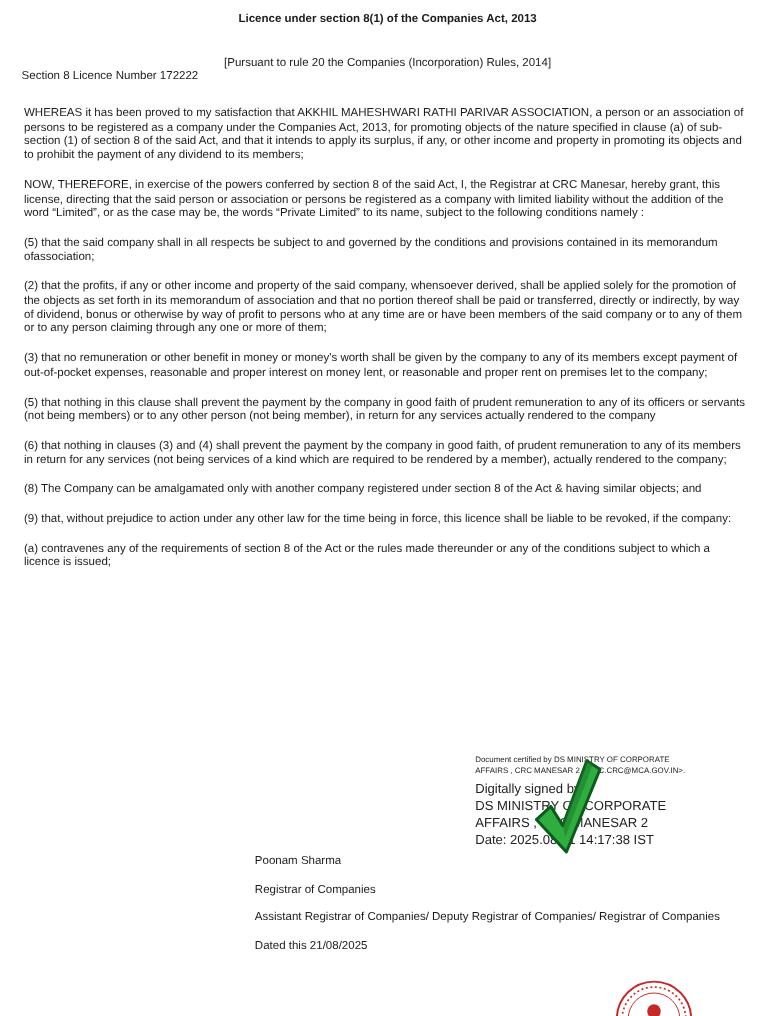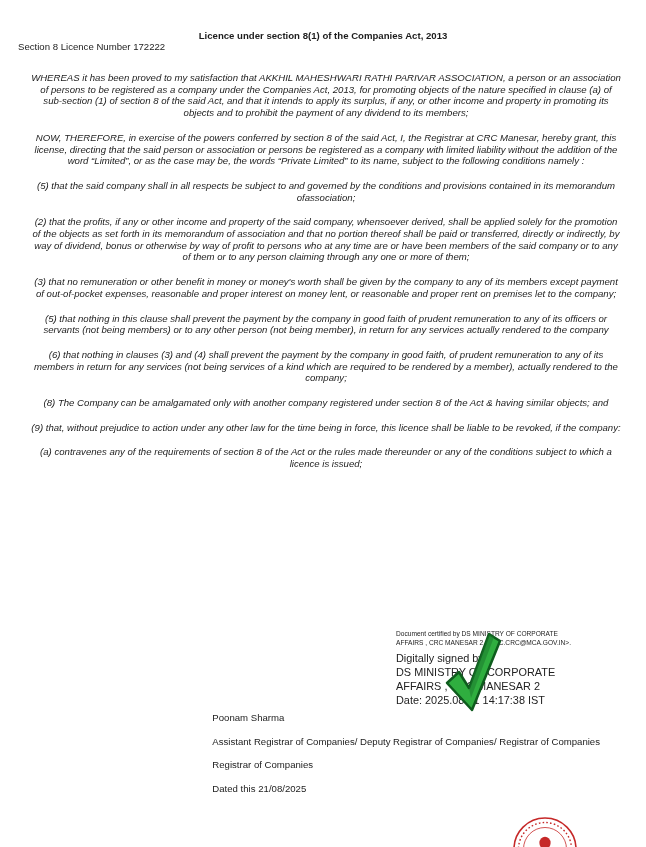--- a/index.html
+++ b/index.html
@@ -7,40 +7,39 @@
     position: relative;
     width: 646px;
     height: 847px;
     margin: 0 auto;
     background: #ffffff;
     overflow: hidden;
     font-family: "Liberation Sans", sans-serif;
     color: #1c1c1c;
   }
   .doc-title {
-    padding-top: 30px;
+    padding-top: 10px;
     text-align: center;
     font-weight: bold;
     font-size: 9.6px;
   }
   .doc-subtitle {
     margin-top: 26px;
     text-align: center;
     font-size: 9.6px;
   }
   .licence-no {
     margin-left: 18px;
     font-size: 9.6px;
   }
   .doc-body {
-    margin: 20px 24px 0 30px;
+    margin: 20px 24px 0 20px;
     font-size: 9.6px;
     line-height: 11.7px;
-    text-align: center;
-    font-style: italic;
+    text-align: left;
   }
   .doc-body p { margin: 0 0 13px 0; }
 
   .sig-block {
     position: absolute;
     left: 396px;
     top: 630px;
     width: 236px;
   }
   .cert-small {
@@ -78,20 +77,21 @@
     height: 66px;
   }
 </style>
 </head>
 <body>
 
 <div class="page">
 
   <div class="doc-title">Licence under section 8(1) of the Companies Act, 2013</div>
 
+  <div class="doc-subtitle">[Pursuant to rule 20 the Companies (Incorporation) Rules, 2014]</div>
 
   <div class="licence-no">Section 8 Licence Number 172222</div>
 
   <div class="doc-body">
       <p>WHEREAS it has been proved to my satisfaction that AKKHIL MAHESHWARI RATHI PARIVAR ASSOCIATION, a person or an association of persons to be registered as a company under the Companies Act, 2013, for promoting objects of the nature specified in clause (a) of sub-section (1) of section 8 of the said Act, and that it intends to apply its surplus, if any, or other income and property in promoting its objects and to prohibit the payment of any dividend to its members;</p>
       <p>NOW, THEREFORE, in exercise of the powers conferred by section 8 of the said Act, I, the Registrar at CRC Manesar, hereby grant, this license, directing that the said person or association or persons be registered as a company with limited liability without the addition of the word “Limited”, or as the case may be, the words “Private Limited” to its name, subject to the following conditions  namely :</p>
       <p>(5) that the said company shall in all respects be subject to and governed by the conditions and provisions contained in its memorandum ofassociation;</p>
       <p>(2) that the profits, if any or other income and property of the said company, whensoever derived, shall be applied solely for the promotion of the objects as set forth in its memorandum of association and that no portion thereof shall be paid or transferred, directly or indirectly, by way of dividend, bonus or otherwise by way of profit to persons who at any time are or have been members of the said company or to any of them or to any person claiming through any one or more of them;</p>
       <p>(3) that no remuneration or other benefit in money or money's worth shall be given by the company to any of its members except payment of out-of-pocket expenses, reasonable and proper interest on money lent, or reasonable and proper rent on premises let to the company;</p>
       <p>(5) that nothing in this clause shall prevent the payment by the company in good faith of prudent remuneration to any of its officers or servants (not being members) or to any other person (not being member), in return for any services actually rendered to the company</p>
@@ -113,22 +113,22 @@
       <div>Date: 2025.08.21 14:17:38 IST</div>
     </div>
     <svg class="check-icon" viewBox="0 0 58 80" xmlns="http://www.w3.org/2000/svg">
       <polygon points="3,51 15,40 25,56 45,2 56,9 28,78" fill="#2fae3f" stroke="#0e5c1d" stroke-width="2.5" stroke-linejoin="round"></polygon>
       <polygon points="25,56 45,2 50,5 27,66" fill="#1b7a2e" opacity="0.55"></polygon>
     </svg>
   </div>
 
   <div class="footer">
     <div>Poonam Sharma</div>
+    <div>Registrar of Companies</div>
     <div>Assistant Registrar of Companies/ Deputy Registrar of Companies/ Registrar of Companies</div>
-    <div>Registrar of Companies</div>
     <div>Dated this 21/08/2025</div>
   </div>
 
   <svg class="seal" viewBox="0 0 66 66" xmlns="http://www.w3.org/2000/svg">
     <circle cx="33" cy="33" r="31" fill="none" stroke="#c62828" stroke-width="1.6"></circle>
     <circle cx="33" cy="33" r="26.5" fill="none" stroke="#c62828" stroke-width="1.4" stroke-dasharray="1.6 2.2"></circle>
     <circle cx="33" cy="33" r="21.5" fill="none" stroke="#c62828" stroke-width="0.8"></circle>
     <ellipse cx="33" cy="27" rx="5.6" ry="6.2" fill="#c62828"></ellipse>
     <rect x="29.5" y="31" width="7" height="6.5" fill="#c62828"></rect>
     <polygon points="26,37.5 40,37.5 38,43.5 28,43.5" fill="#c62828"></polygon>

